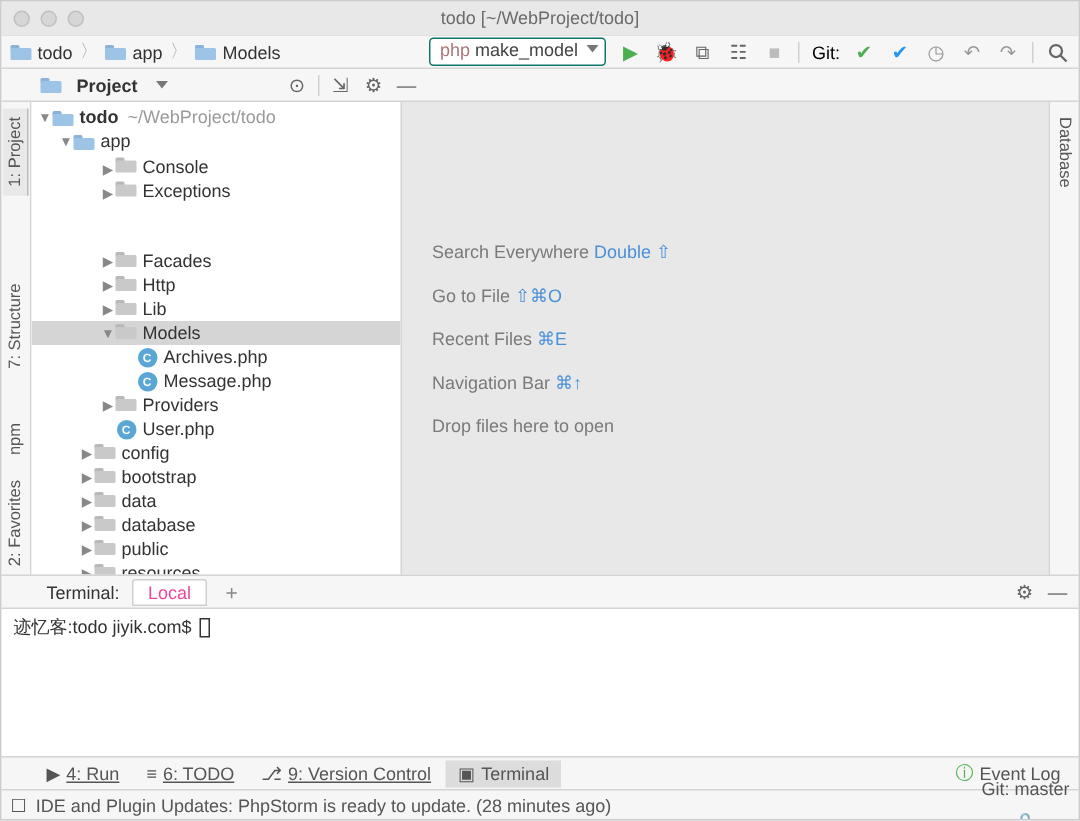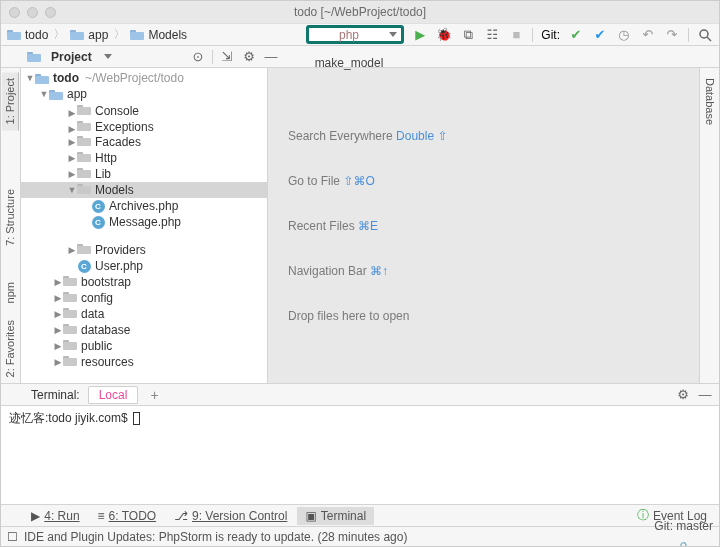--- a/index.html
+++ b/index.html
@@ -8,21 +8,21 @@
 .traffic { display: flex; gap: 7px; }
 .traffic span { width: 11px; height: 11px; border-radius: 50%; background: #d6d6d6; border: 1px solid #c0c0c0; }
 .titlebar .title { position: absolute; left: 0; right: 0; text-align: center; color: #6b6b6b; font-size: 12px; }
 .navbar { height: 23px; background: #f6f6f6; border-top: 1px solid #e0e0e0; border-bottom: 1px solid #d4d4d4; display: flex; align-items: center; padding: 0 6px; }
 .breadcrumb { display: flex; align-items: center; gap: 4px; color: #333; }
 .breadcrumb .chev { color: #aaa; margin: 0 1px; }
 .folder-icon { width: 14px; height: 11px; display: inline-block; position: relative; }
 .folder-icon::before { content: ""; position: absolute; top: 1px; left: 0; width: 6px; height: 3px; background: #8bb3d9; border-radius: 1px 1px 0 0; }
 .folder-icon::after { content: ""; position: absolute; top: 3px; left: 0; width: 14px; height: 8px; background: #9dc3e6; border-radius: 1px; }
 .navbar-right { margin-left: auto; display: flex; align-items: center; gap: 8px; }
-.run-config { display: flex; align-items: center; height: 19px; border: 3px solid #0f766e; border-radius: 3px; background: #fff; padding: 0 18px 0 6px; color: #444; position: relative; flex-direction: column; }
+.run-config { display: flex; align-items: flex-start; height: 19px; border: 1px solid #0f766e; border-radius: 3px; background: #fff; padding: 0 18px 0 6px; color: #444; position: relative; }
 .run-config .dd { position: absolute; right: 4px; top: 4px; width: 0; height: 0; border-left: 4px solid transparent; border-right: 4px solid transparent; border-top: 5px solid #777; }
 .tbicn { width: 16px; height: 16px; display: inline-flex; align-items: center; justify-content: center; color: #666; font-size: 13px; }
 .play { color: #4caf50; }
 .bug { color: #4caf50; }
 .gitck { color: #4caf50; }
 .gitarrow { color: #2196f3; }
 .hist, .undo, .redo { color: #999; }
 .toolbar2 { height: 22px; background: #f6f6f6; border-bottom: 1px solid #d4d4d4; display: flex; align-items: center; padding: 0 4px; gap: 6px; }
 .toolbar2 .tab { font-weight: bold; color: #333; padding: 0 4px; }
 .dropdown-arrow { width: 0; height: 0; border-left: 4px solid transparent; border-right: 4px solid transparent; border-top: 5px solid #777; display: inline-block; margin-left: 2px; }
@@ -39,21 +39,21 @@
 .tree-row.sel { background: #d5d5d5; }
 .arrow { width: 10px; text-align: center; color: #888; font-size: 9px; }
 .arrow.open::before { content: "▼"; }
 .arrow.closed::before { content: "▶"; }
 .arrow.none::before { content: ""; }
 .node-icon { width: 14px; height: 14px; display: inline-flex; align-items: center; justify-content: center; margin-right: 4px; }
 .dir .folder-icon::after { background: #c9c9c9; }
 .dir .folder-icon::before { background: #b8b8b8; }
 .phpfile { width: 13px; height: 13px; border-radius: 50%; background: #5aa7d6; color: #fff; font-size: 8px; font-weight: bold; display: inline-flex; align-items: center; justify-content: center; }
 .muted { color: #9a9a9a; margin-left: 6px; }
-.editor-area { flex: 1; background: #e8e8e8; display: flex; flex-direction: column; align-items: flex-start; justify-content: center; padding-left: 20px; gap: 30px; color: #888; }
+.editor-area { flex: 1; background: #e8e8e8; display: flex; flex-direction: column; align-items: flex-start; justify-content: center; padding-left: 20px; gap: 14px; color: #888; }
 .editor-area .line { font-size: 13px; color: #7a7a7a; }
 .editor-area .line .hl { color: #4a90d9; }
 .terminal-block { border-top: 1px solid #d4d4d4; background: #f6f6f6; display: flex; flex-direction: column; }
 .terminal-head { height: 22px; display: flex; align-items: center; padding: 0 6px; gap: 8px; border-bottom: 1px solid #d4d4d4; }
 .terminal-head .ttl { color: #333; }
 .terminal-head .tabname { background: #fff; border: 1px solid #d0d0d0; padding: 1px 10px; border-radius: 2px 2px 0 0; color: #ec4899; position: relative; }
 .terminal-head .plus { color: #888; font-size: 14px; padding: 0 4px; }
 .terminal-head .right { margin-left: auto; display: flex; gap: 6px; color: #777; }
 .terminal-body { background: #fff; height: 98px; padding: 4px 8px; font-family: Menlo, Consolas, monospace; font-size: 12px; color: #333; }
 .terminal-body .cursor { display: inline-block; width: 7px; height: 13px; border: 1px solid #333; margin-left: 2px; vertical-align: middle; }
@@ -166,21 +166,21 @@
             </span>
             <span>Console</span>
           </div>
           <div class="tree-row" style="padding-left: 46px; align-items: flex-end;">
             <span class="arrow closed"></span>
             <span class="node-icon">
               <span class="dir"><span class="folder-icon"></span></span>
             </span>
             <span>Exceptions</span>
           </div>
-          <div class="tree-row" style="padding-left: 46px;">
+          <div class="tree-row" style="padding-left: 46px; margin-top: 32px;">
             <span class="arrow closed"></span>
             <span class="node-icon">
               <span class="dir"><span class="folder-icon"></span></span>
             </span>
             <span>Facades</span>
           </div>
           <div class="tree-row" style="padding-left: 46px;">
             <span class="arrow closed"></span>
             <span class="node-icon">
               <span class="dir"><span class="folder-icon"></span></span>
@@ -208,47 +208,47 @@
             </span>
             <span>Archives.php</span>
           </div>
           <div class="tree-row" style="padding-left: 60px;">
             <span class="arrow none"></span>
             <span class="node-icon">
               <span class="phpfile">C</span>
             </span>
             <span>Message.php</span>
           </div>
-          <div class="tree-row" style="padding-left: 46px; margin-top: 12px;">
+          <div class="tree-row" style="padding-left: 46px;">
             <span class="arrow closed"></span>
             <span class="node-icon">
               <span class="dir"><span class="folder-icon"></span></span>
             </span>
             <span>Providers</span>
           </div>
           <div class="tree-row" style="padding-left: 46px;">
             <span class="arrow none"></span>
             <span class="node-icon">
               <span class="phpfile">C</span>
             </span>
             <span>User.php</span>
           </div>
           <div class="tree-row" style="padding-left: 32px;">
             <span class="arrow closed"></span>
             <span class="node-icon">
               <span class="dir"><span class="folder-icon"></span></span>
             </span>
+            <span>config</span>
+          </div>
+          <div class="tree-row" style="padding-left: 32px;">
+            <span class="arrow closed"></span>
+            <span class="node-icon">
+              <span class="dir"><span class="folder-icon"></span></span>
+            </span>
             <span>bootstrap</span>
-          </div>
-          <div class="tree-row" style="padding-left: 32px;">
-            <span class="arrow closed"></span>
-            <span class="node-icon">
-              <span class="dir"><span class="folder-icon"></span></span>
-            </span>
-            <span>config</span>
           </div>
           <div class="tree-row" style="padding-left: 32px;">
             <span class="arrow closed"></span>
             <span class="node-icon">
               <span class="dir"><span class="folder-icon"></span></span>
             </span>
             <span>data</span>
           </div>
           <div class="tree-row" style="padding-left: 32px;">
             <span class="arrow closed"></span>

